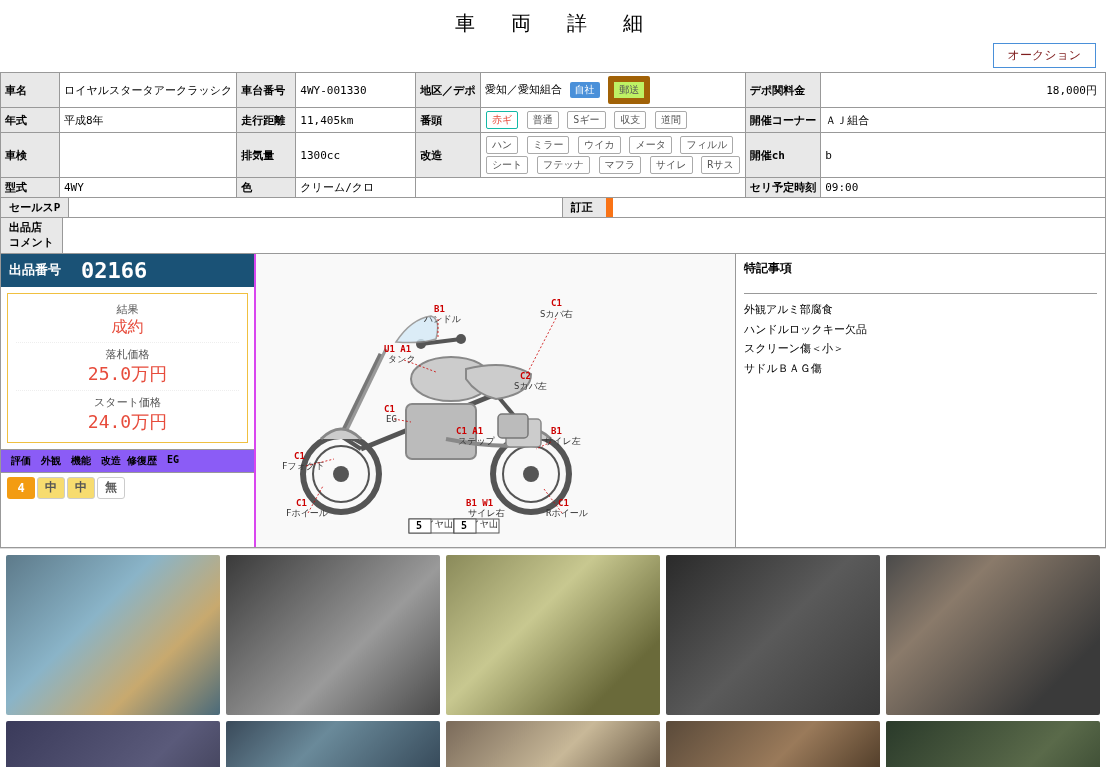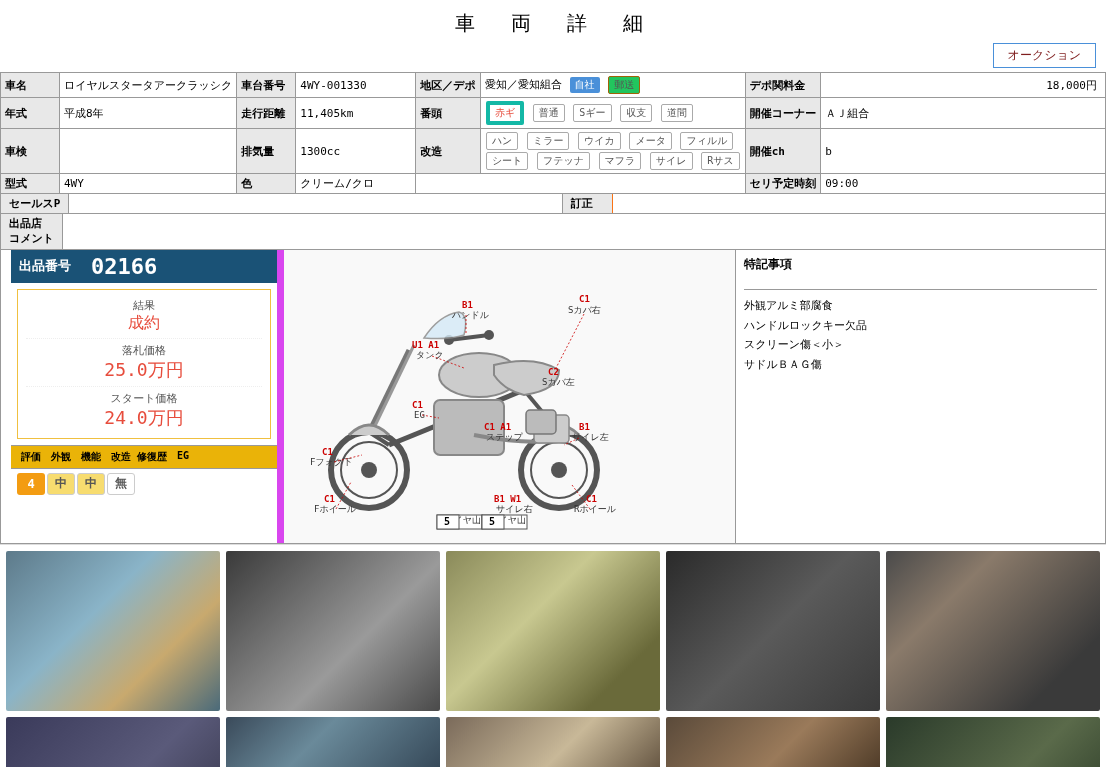--- a/index.html
+++ b/index.html
@@ -16,41 +16,41 @@
     .info-table { width: 100%; border-collapse: collapse; border: 1px solid #999; font-size: 11px; }
     .info-table td { border: 1px solid #999; padding: 2px 4px; vertical-align: middle; white-space: nowrap; }
     .info-table .label { background: #e8e8e8; font-weight: bold; width: 59px; }
     .info-table .value { background: #fff; }
     
     .region-cell { background: #fff; }
     .region-label { background: #e8e8e8; font-weight: bold; }
     
     .badge { display: inline-block; padding: 1px 5px; font-size: 10px; margin: 1px; border-radius: 2px; }
     .badge-blue { background: #4a90d9; color: #fff; }
-    .badge-gray { background: #22c55e; color: #555; border: 1px solid #a16207; text-align: center; }
+    .badge-gray { background: #bef264; color: #555; border: 6px solid #a16207; text-align: center; }
     .badge-outline { background: #fff; color: #555; border: 1px solid #aaa; }
-    .badge-red-outline { background: #fff; color: #e74c3c; border: 4px solid #14b8a6; text-align: right; }
+    .badge-red-outline { background: #fff; color: #e74c3c; border: 1px solid #14b8a6; text-align: right; }
     
     
     .main-content { display: flex; border: 1px solid #999; border-top: none; }
     
     
-    .left-panel { width: 283px; border-right: 7px solid #d946ef; flex-shrink: 0; padding-left: 10px; }
+    .left-panel { width: 255px; border-right: 2px solid #d946ef; flex-shrink: 0; }
     
     .lot-number-row { background: #1a5276; color: #fff; display: flex; align-items: center; padding: 4px 8px; }
     .lot-number-label { font-weight: bold; font-size: 13px; margin-right: 20px; }
     .lot-number-value { font-size: 22px; font-weight: bold; color: #fff; }
     
     .result-section { border: 1px solid #f0c040; margin: 6px; padding: 4px 8px; }
     .result-row { display: flex; justify-content: space-between; align-items: center; padding: 4px 0; border-bottom: 1px dotted #eee; flex-direction: column; }
     .result-row:last-child { border-bottom: none; }
     .result-label { color: #555; font-size: 11px; }
     .result-value { font-size: 16px; font-weight: normal; color: #e74c3c; }
     
-    .ratings-header { display: flex; gap: 2px; padding: 4px 6px; background: #eab308; border-top: 1px solid #999; border-bottom: 1px solid #999; font-size: 10px; font-weight: bold; }
+    .ratings-header { display: flex; gap: 2px; padding: 4px 6px; background: #8b5cf6; border-top: 1px solid #999; border-bottom: 1px solid #999; font-size: 10px; font-weight: bold; }
     .ratings-header span { min-width: 28px; text-align: center; }
     
     .ratings-values { display: flex; gap: 2px; padding: 4px 6px; align-items: center; }
     .rating-box { min-width: 28px; height: 22px; display: flex; align-items: center; justify-content: center; font-size: 12px; font-weight: bold; border-radius: 3px; }
     .rating-orange { background: #f39c12; color: #fff; }
     .rating-yellow { background: #f7dc6f; color: #555; border: 1px solid #ccc; }
     .rating-white { background: #fff; color: #555; border: 1px solid #ccc; }
     
     
     .diagram-panel { flex: 1; background: #f9f9f9; position: relative; min-height: 260px; padding: 10px; }
@@ -152,21 +152,21 @@
       <td colspan="2"></td>
       <td class="label">セリ予定時刻</td>
       <td class="value">09:00</td>
     </tr>
   </tbody>
     </table>
 
   <div style="display:flex; border:1px solid #999; border-top:none;">
     <div style="background:#e8e8e8; font-weight:bold; padding:2px 8px; border-right:1px solid #999; min-width:60px;">セールスP</div>
     <div style="flex:1; padding:2px 8px; border-right:1px solid #999;"></div>
-    <div style="background:#e8e8e8; font-weight:bold; padding:2px 8px; border-right:1px solid #f97316; min-width:50px;">訂正</div>
+    <div style="background:#e8e8e8; font-weight:bold; padding:2px 8px; border-right:7px solid #f97316; min-width:50px;">訂正</div>
     <div style="flex:1; padding:2px 8px;"></div>
   </div>
 
   <div style="display:flex; border:1px solid #999; border-top:none; min-height:28px;">
     <div style="background:#e8e8e8; font-weight:bold; padding:2px 8px; border-right:1px solid #999; min-width:60px; white-space:pre-line; line-height:1.4;">出品店
 コメント</div>
     <div style="flex:1; padding:2px 8px;"></div>
   </div>
 
   <div class="main-content">

